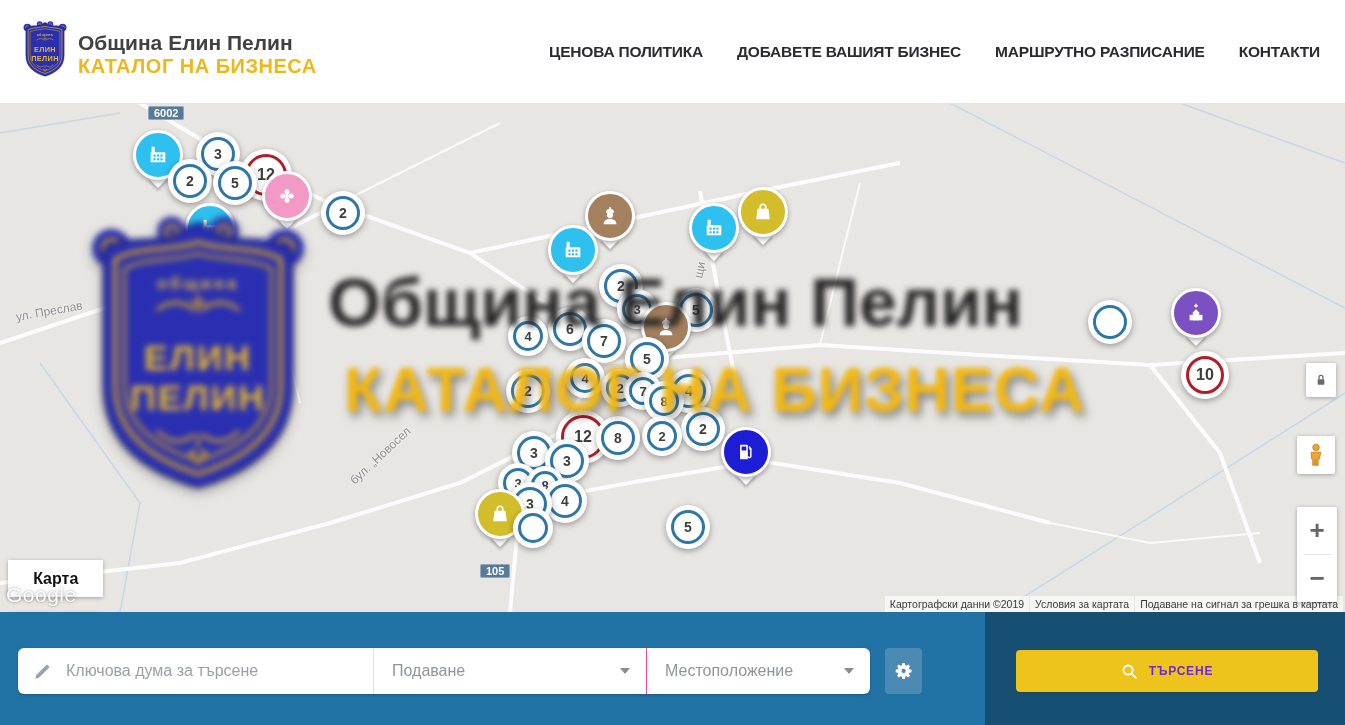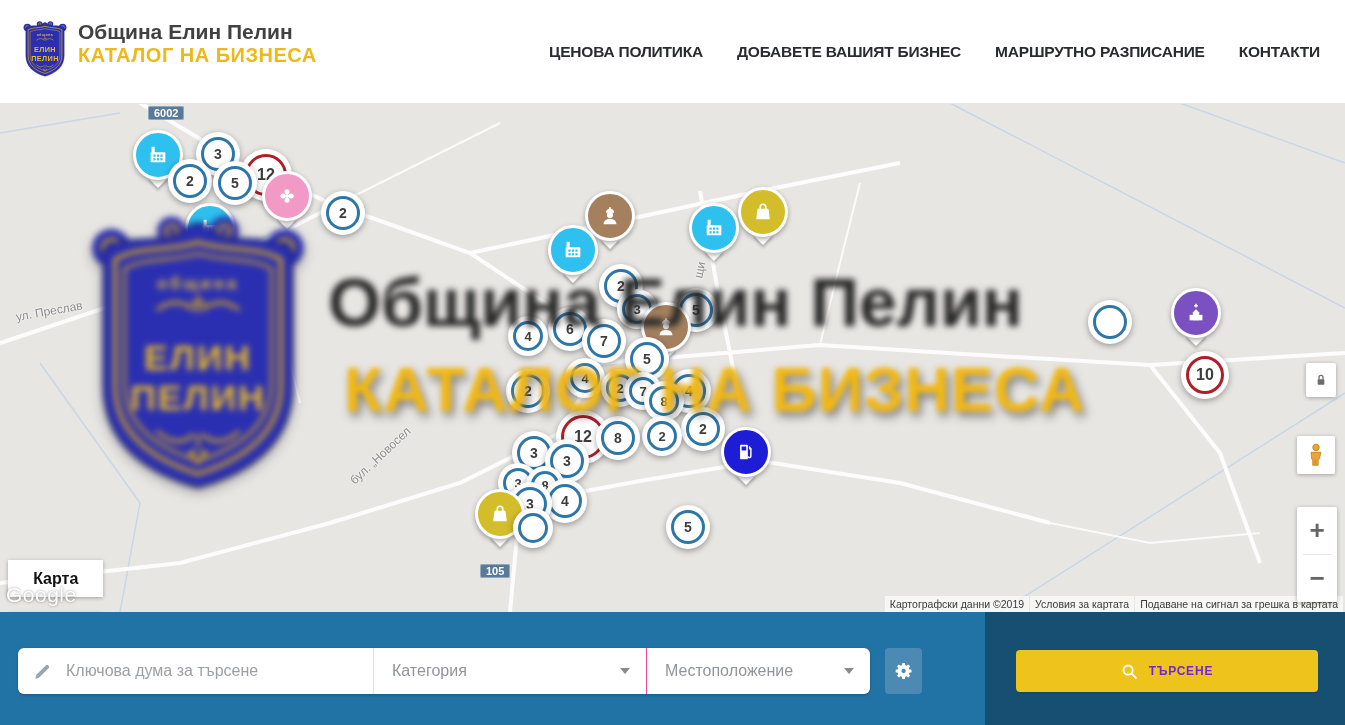--- a/index.html
+++ b/index.html
@@ -3,21 +3,21 @@
 <meta charset="utf-8">
 <style>
   html,body{margin:0;padding:0;}
   body{
     width:1345px;height:725px;position:relative;overflow:hidden;
     font-family:"Liberation Sans",sans-serif;background:#ffffff;
   }
   
   .header{position:absolute;left:0;top:0;width:1345px;height:103px;background:#fff;
     border-bottom:1px solid #e4e4e4;z-index:60;}
-  .brand{position:absolute;left:22px;top:20px;display:flex;align-items:flex-start;gap:10px;}
+  .brand{position:absolute;left:22px;top:20px;display:flex;align-items:flex-end;gap:10px;}
   .logo-sm{width:46px;height:58px;display:block;}
   .brand-title{font-size:21px;font-weight:bold;color:#414141;line-height:1.15;}
   .brand-subtitle{font-size:20px;font-weight:bold;color:#ecb81a;letter-spacing:.5px;}
   .nav{position:absolute;right:25px;top:0;height:103px;display:flex;align-items:center;gap:34px;}
   .nav a{font-size:15.5px;font-weight:bold;color:#2a2a31;text-decoration:none;letter-spacing:-.2px;}
   
   .map{position:absolute;left:0;top:103px;width:1345px;height:509px;background:#e8e6e3;overflow:hidden;}
   .map svg.roads{position:absolute;left:0;top:0;z-index:1;}
   .street-label{position:absolute;z-index:2;font-size:12px;color:#8a8a8a;white-space:nowrap;
     text-shadow:0 0 2px #fff,0 0 2px #fff;}
@@ -480,21 +480,21 @@
   <div class="dark"></div>
 
   <div class="pill">
     <div class="sec sec-key">
       <svg width="19" height="19" viewBox="0 0 24 24">
         <path d="M3 21l1-4.5L16.5 4a1.6 1.6 0 0 1 2.3 0l1.2 1.2a1.6 1.6 0 0 1 0 2.3L7.5 20z" fill="#9aa4ad"></path>
       </svg>
       <input type="text" placeholder="Ключова дума за търсене" style="">
     </div>
     <div class="sec sec-cat">
-      <span class="fake-select">Категория</span>
+      <span class="fake-select">Подаване</span>
       <span class="caret"></span>
     </div>
     <div class="sec sec-loc">
       <span class="fake-select">Местоположение</span>
       <span class="caret"></span>
     </div>
   </div>
 
   <div class="gear-btn">
     <svg width="20" height="20" viewBox="0 0 24 24">

